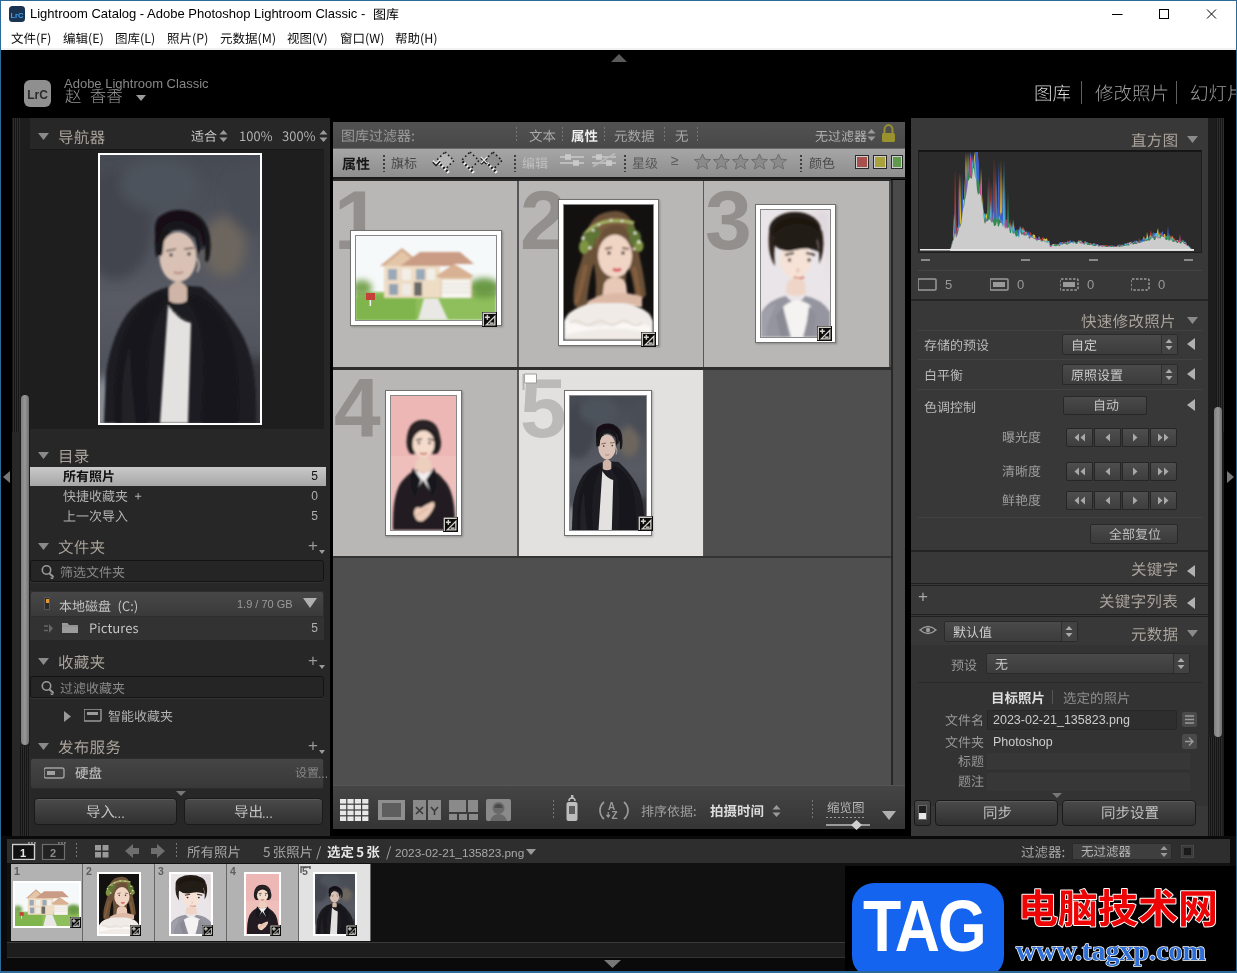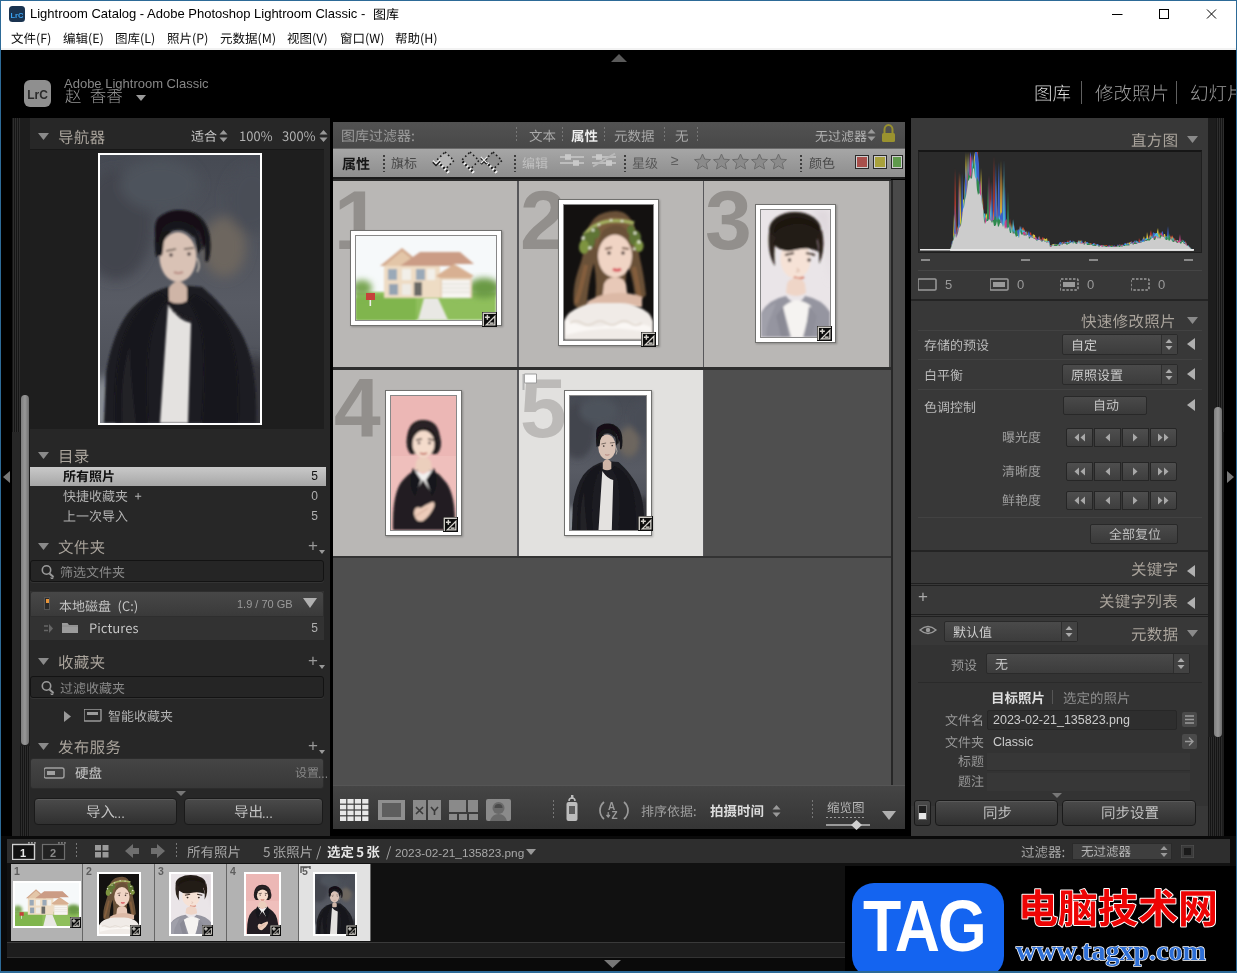--- a/index.html
+++ b/index.html
@@ -1189,21 +1189,21 @@
     <rect width="15" height="15" rx="2" fill="#4a4a4a"></rect>
     <path d="M3,4 l9,0 M3,7.5 l9,0 M3,11 l9,0" stroke="#9a9a9a" stroke-width="1.3"></path>
   </svg>
 <svg class="t" style="left:944.0px;top:735.0px;" width="41" height="17">
     <g fill="#9a9a9a" transform="translate(1,12) scale(0.013000,-0.013000)">
       <use href="#g2" x="0"></use>
       <use href="#g3" x="1000"></use>
       <use href="#g55" x="2000"></use>
     </g>
   </svg>
-<div class="tx" style="left:993px;top:735px;font-size:12.5px;color:#cccccc">Classic</div>
+<div class="tx" style="left:993px;top:735px;font-size:12.5px;color:#cccccc">Photoshop</div>
 <svg class="a" style="left:1182px;top:734px" width="15" height="15">
     <rect width="15" height="15" rx="2" fill="#4a4a4a"></rect>
     <path d="M3,7.5 l8,0 M7,3.5 l4,4 l-4,4" stroke="#9a9a9a" stroke-width="1.4" fill="none"></path>
   </svg>
 <svg class="t" style="left:957.0px;top:754.0px;" width="28" height="17">
     <g fill="#9a9a9a" transform="translate(1,12) scale(0.013000,-0.013000)">
       <use href="#g92" x="0"></use>
       <use href="#g147" x="1000"></use>
     </g>
   </svg>

